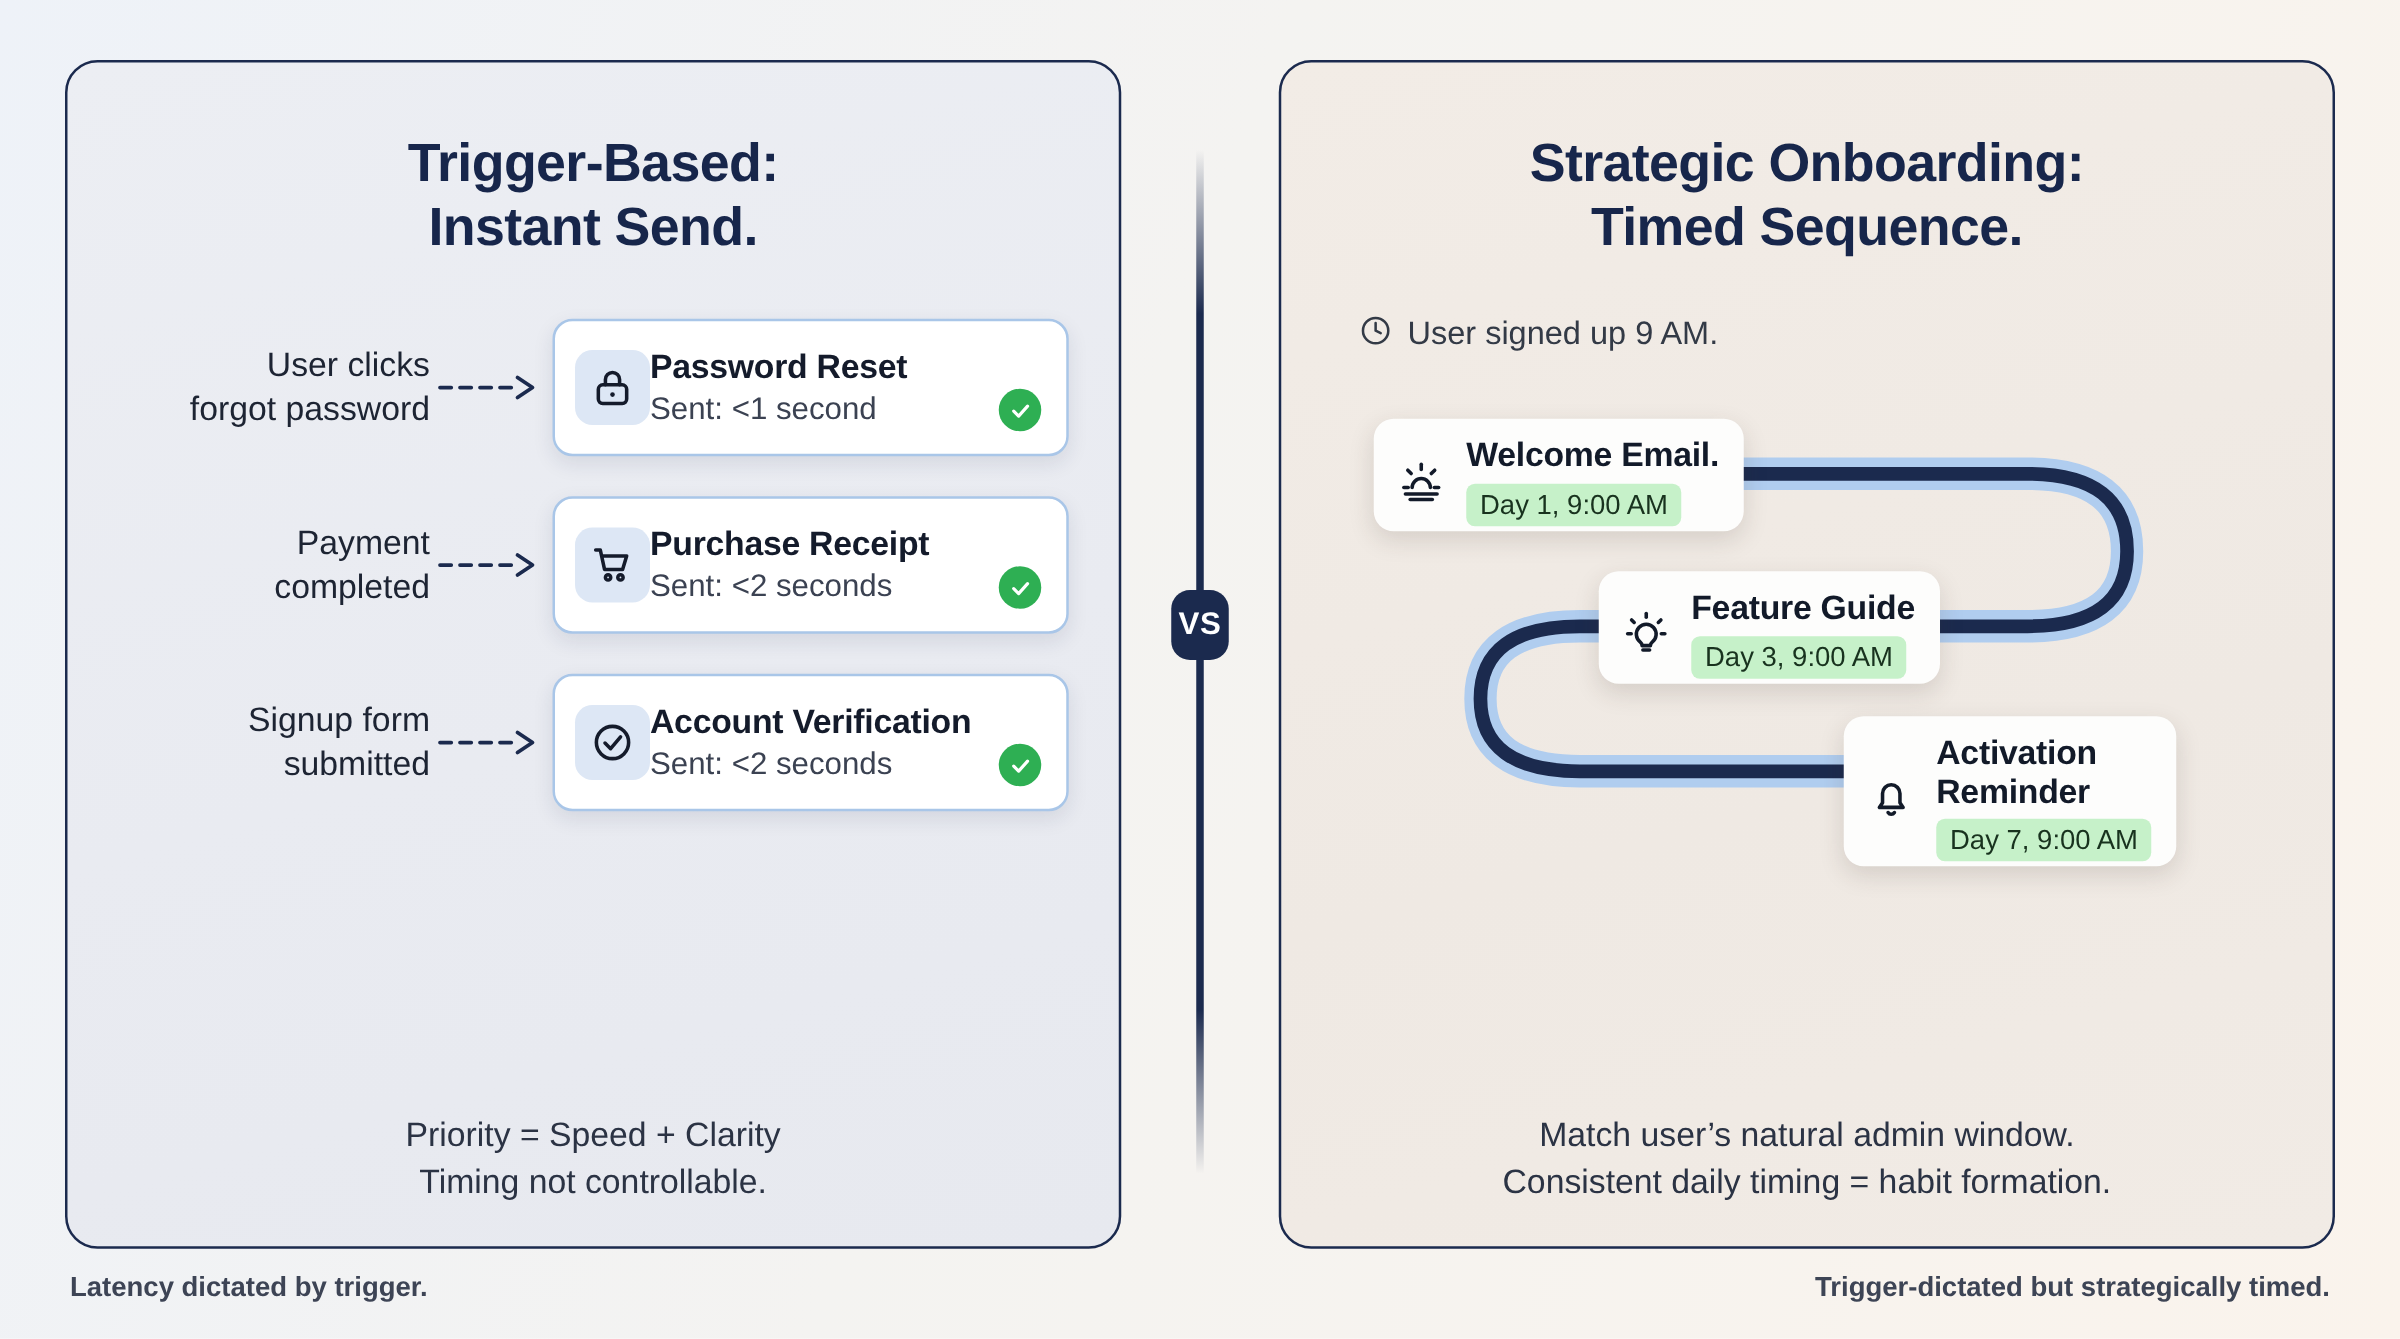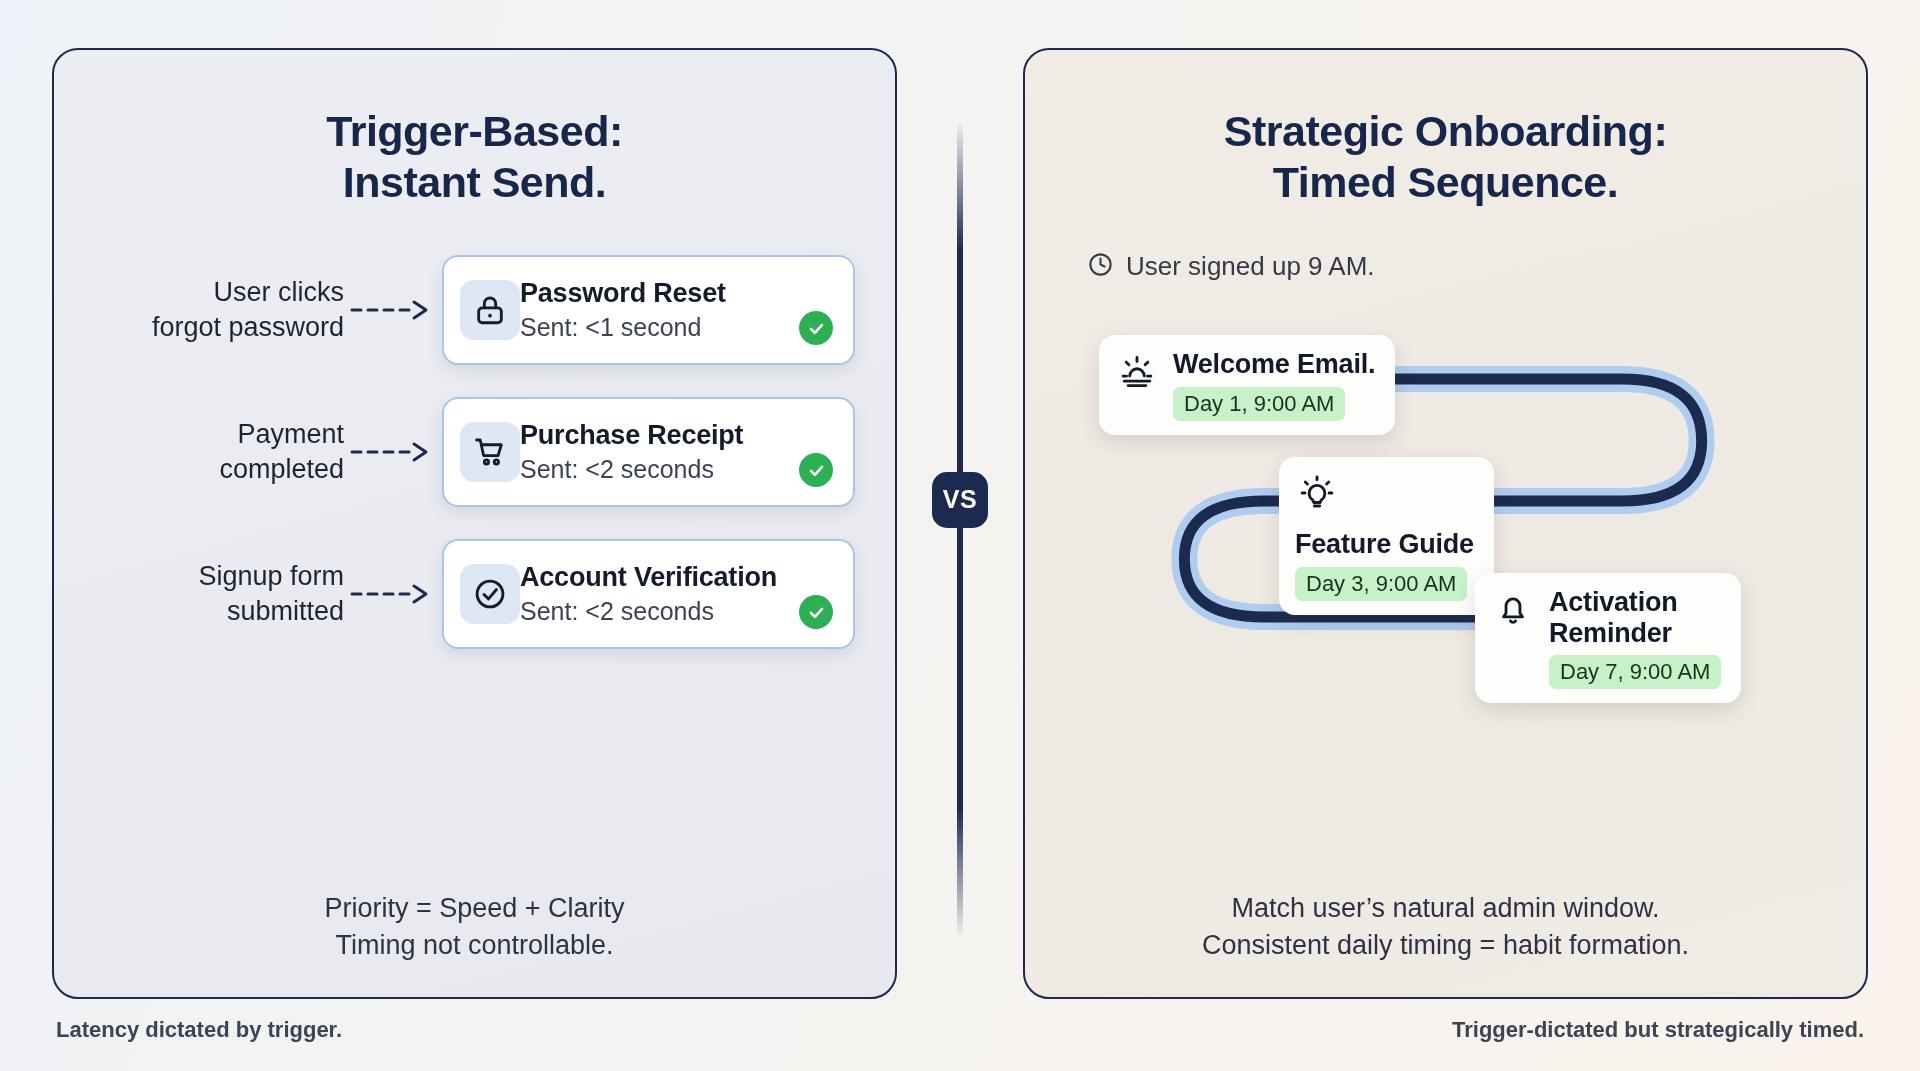--- a/index.html
+++ b/index.html
@@ -71,21 +71,21 @@
     transform: translateX(-50%);
     background: linear-gradient(180deg, rgba(27,42,78,0) 0%, #1b2a4e 16%, #1b2a4e 84%, rgba(27,42,78,0) 100%);
     z-index: 6;
   }
 
   .vs-badge {
     position: absolute;
     left: 50%;
     top: 50%;
     transform: translate(-50%, -50%);
-    width: 56px;
+    width: 46px;
     height: 56px;
     border-radius: 15px;
     background: #1b2a4e;
     color: #ffffff;
     font-size: 25px;
     font-weight: bold;
     display: flex;
     align-items: center;
     justify-content: center;
     letter-spacing: 0.5px;
@@ -204,23 +204,23 @@
     position: absolute;
     left: 0; top: 0;
     width: 100%;
     height: 100%;
   }
 
   .step-card {
     position: absolute;
     background: #fdfdfc;
     border-radius: 16px;
-    padding: 14px 20px 14px 16px;
-    display: flex;
-    align-items: flex-start;
+    padding: 14px 20px 4px 16px;
+    display: flex;
+    align-items: center;
     gap: 14px;
     box-shadow: 0 7px 20px rgba(60,48,38,0.15);
     z-index: 3;
   }
 
   .step-icon { flex: none; width: 44px; height: 44px; display: flex; align-items: center; justify-content: center; }
 
   .step-text { display: flex; flex-direction: column; gap: 7px; align-items: flex-start; }
 
   .step-title {
@@ -234,21 +234,21 @@
 
   .step-badge {
     font-size: 22px;
     color: #18321e;
     background: #c6f1c9;
     border-radius: 7px;
     padding: 4px 11px;
   }
 
   .card-welcome    { left: 34px;  top: 34px;  }
-  .card-feature    { left: 214px; top: 156px; flex-direction: column; }
+  .card-feature    { left: 214px; top: 156px; }
   .card-activation { left: 410px; top: 272px; }
 
   
   .captions {
     height: 72px;
     display: flex;
     align-items: center;
     justify-content: space-between;
     padding: 0 56px 10px 56px;
     font-size: 22px;

